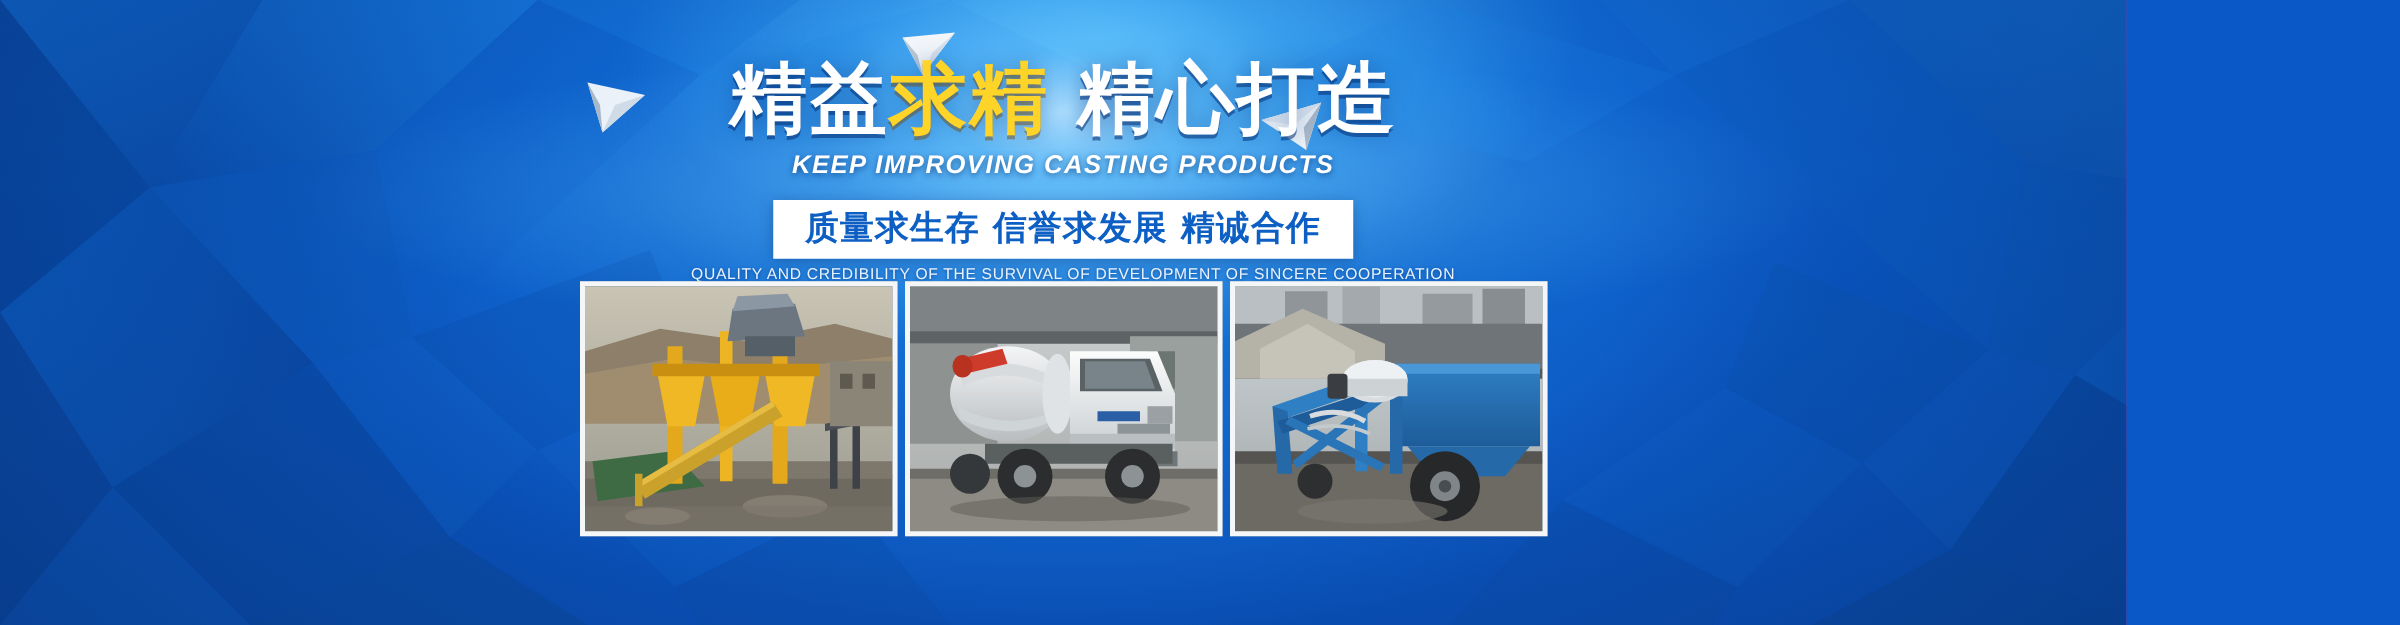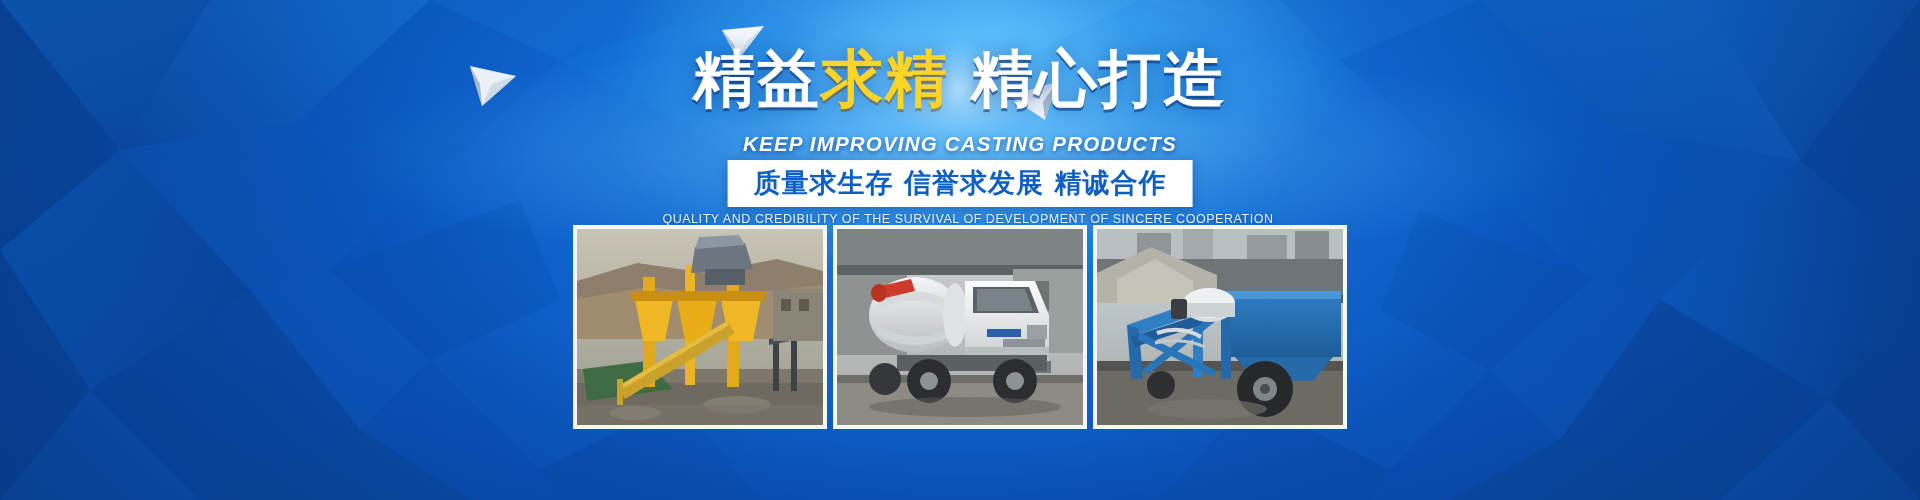--- a/index.html
+++ b/index.html
@@ -1,20 +1,20 @@
 <!DOCTYPE html>
 <html><head>
 <meta charset="utf-8">
 <style>
   html,body{margin:0;padding:0;background:#0a58c8;}
   body{font-family:"Liberation Sans","DejaVu Sans",sans-serif;}
 
   .banner{
     position:relative;
-    width:1920px;height:500px;
+    width:1701px;height:500px;
     overflow:hidden;
     background:#be185d;
   }
 
   
   .bg-base{
     position:absolute;inset:0;
     background:
       radial-gradient(ellipse 620px 300px at 52% 6%, #4ab4f5 0%, rgba(74,180,245,0) 62%),
       radial-gradient(ellipse 900px 520px at 50% 30%, #1a7ddb 0%, rgba(26,125,219,0) 70%),
@@ -69,21 +69,20 @@
   .subline{
     position:absolute;left:0;right:0;top:120px;
     text-align:center;
     font-size:20.5px;
     font-style:italic;
     font-weight:bold;
     letter-spacing:1.2px;
     color:#ffffff;
     text-shadow:0 2px 5px rgba(5,45,110,.65);
     white-space:nowrap;
-    margin-top:12px;
   }
 
   .ribbon{
     position:absolute;left:50%;top:160px;
     transform:translateX(-50%);
     background:#ffffff;
     padding:7px 26px 9px;
     box-shadow:0 2px 10px rgba(4,40,100,.35);
   }
   .ribbon-text{

